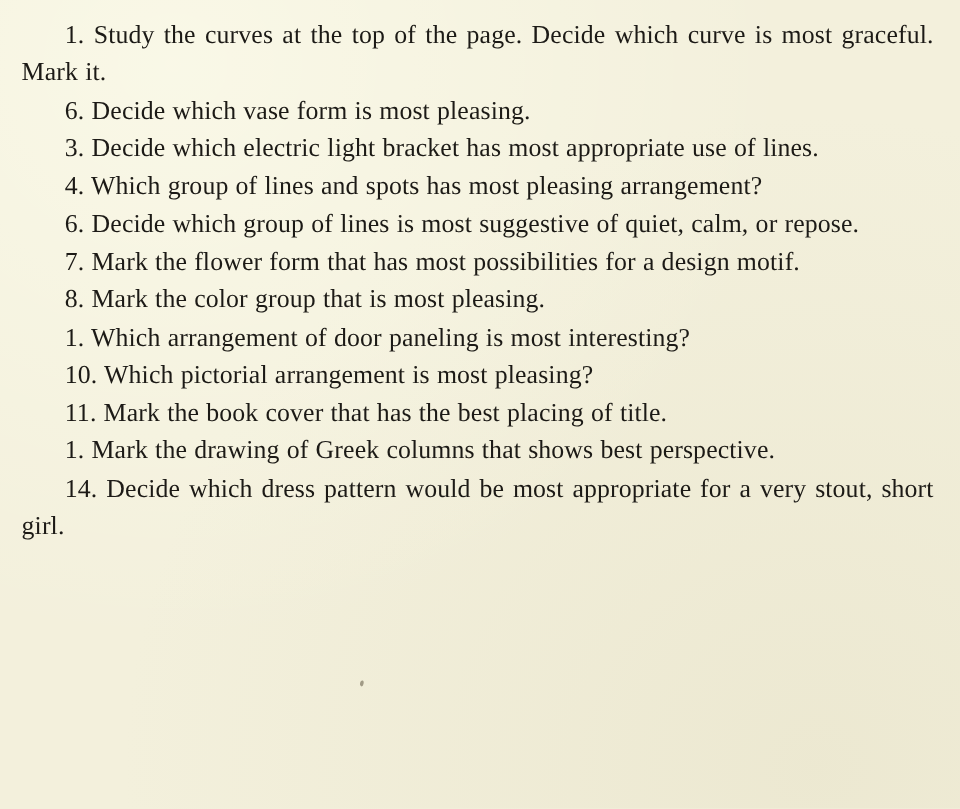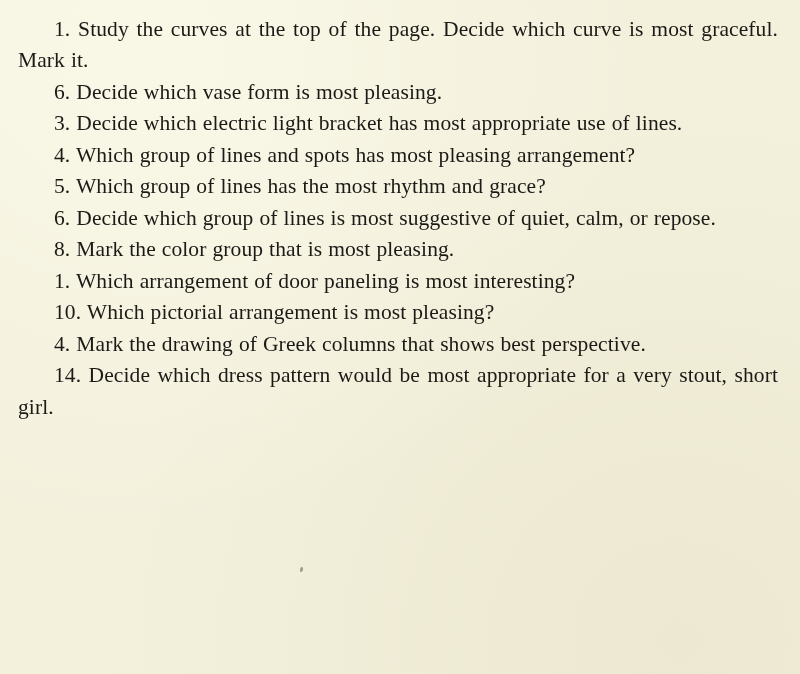--- a/index.html
+++ b/index.html
@@ -65,22 +65,23 @@
 </style>
 </head>
 <body>
 
 <div class="page">
   <div class="text-block">
     <p class="item">1. Study the curves at the top of the page. Decide which curve is most graceful. Mark it.</p>
     <p class="item">6. Decide which vase form is most pleasing.</p>
     <p class="item">3. Decide which electric light bracket has most appropriate use of lines.</p>
     <p class="item">4. Which group of lines and spots has most pleasing arrangement?</p>
-    <p class="item">5. Which group of lines has the most rhythm and grace?</p>
     <p class="item">6. Decide which group of lines is most suggestive of quiet, calm, or repose.</p>
+    <p class="item">7. Mark the flower form that has most possibilities for a design motif.</p>
     <p class="item">8. Mark the color group that is most pleasing.</p>
     <p class="item">1. Which arrangement of door paneling is most interesting?</p>
     <p class="item">10. Which pictorial arrangement is most pleasing?</p>
-    <p class="item">4. Mark the drawing of Greek columns that shows best perspective.</p>
+    <p class="item">11. Mark the book cover that has the best placing of title.</p>
+    <p class="item">1. Mark the drawing of Greek columns that shows best perspective.</p>
     <p class="item">14. Decide which dress pattern would be most appropriate for a very stout, short girl.</p>
   </div>
   <span class="speck"></span>
 </div>
 
 </body></html>

